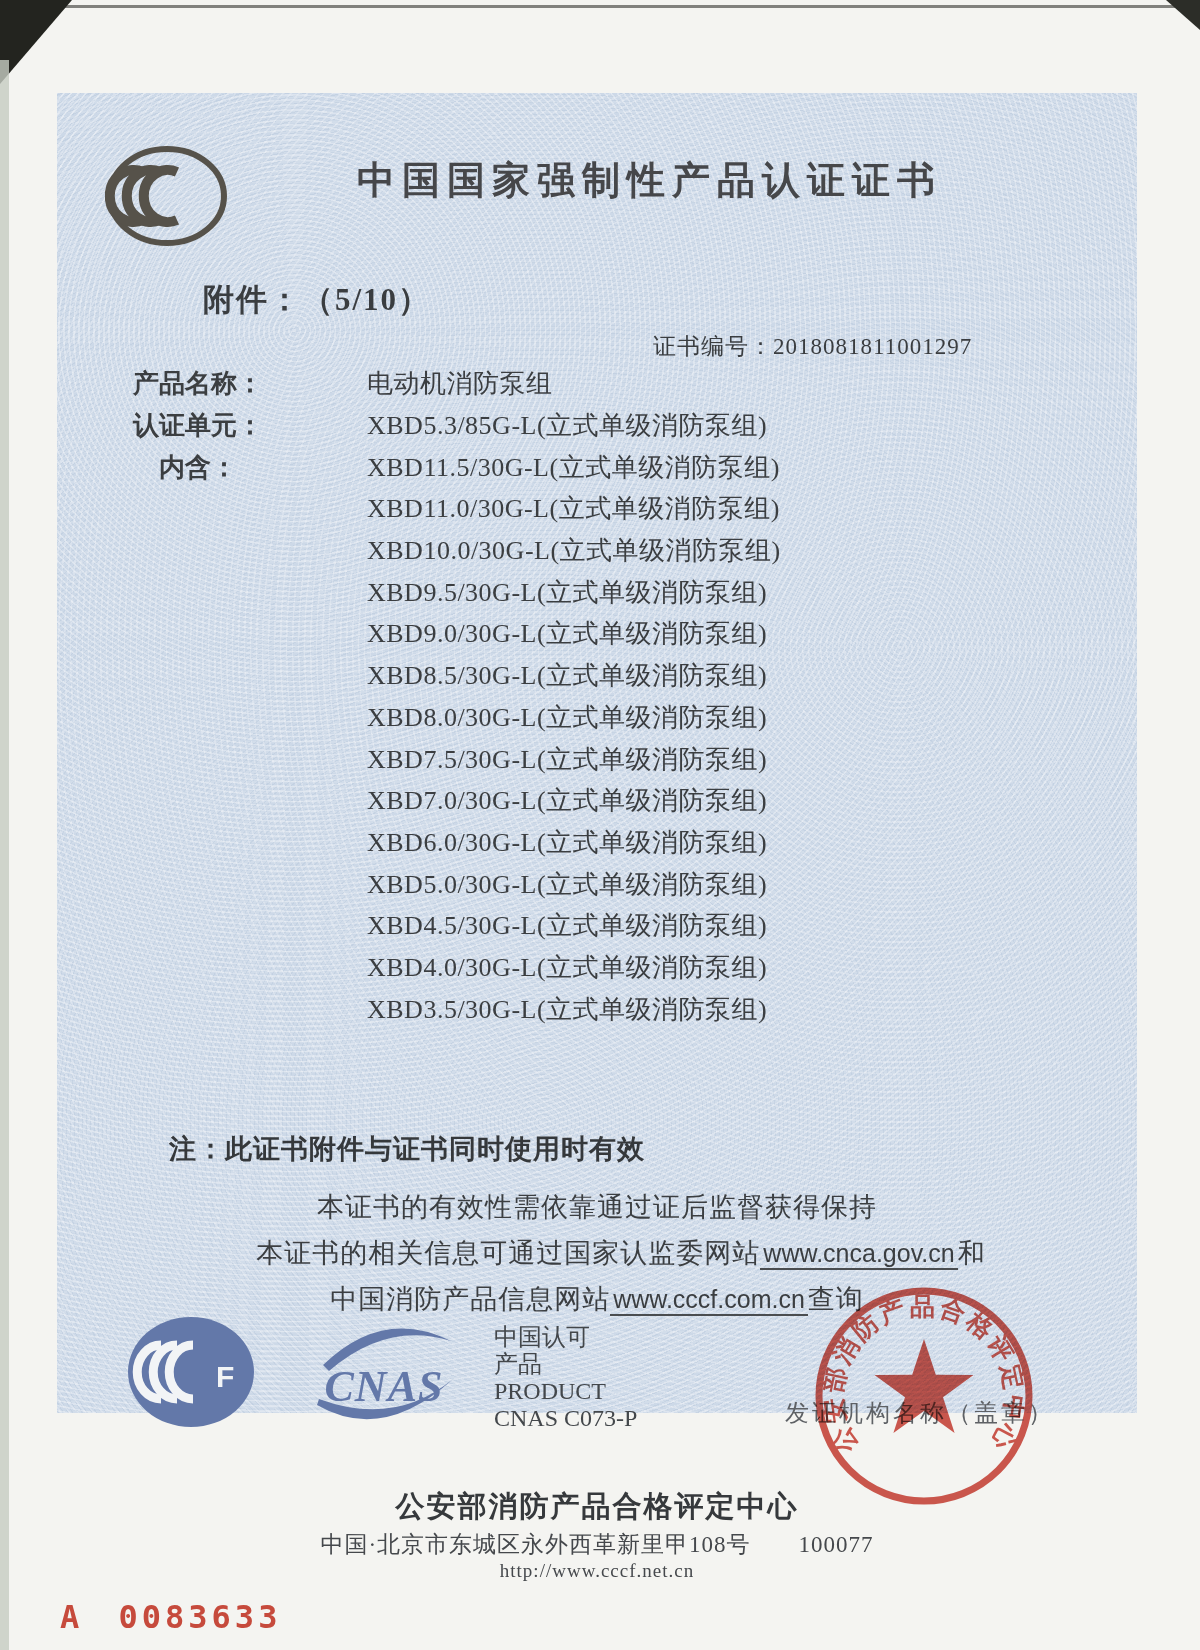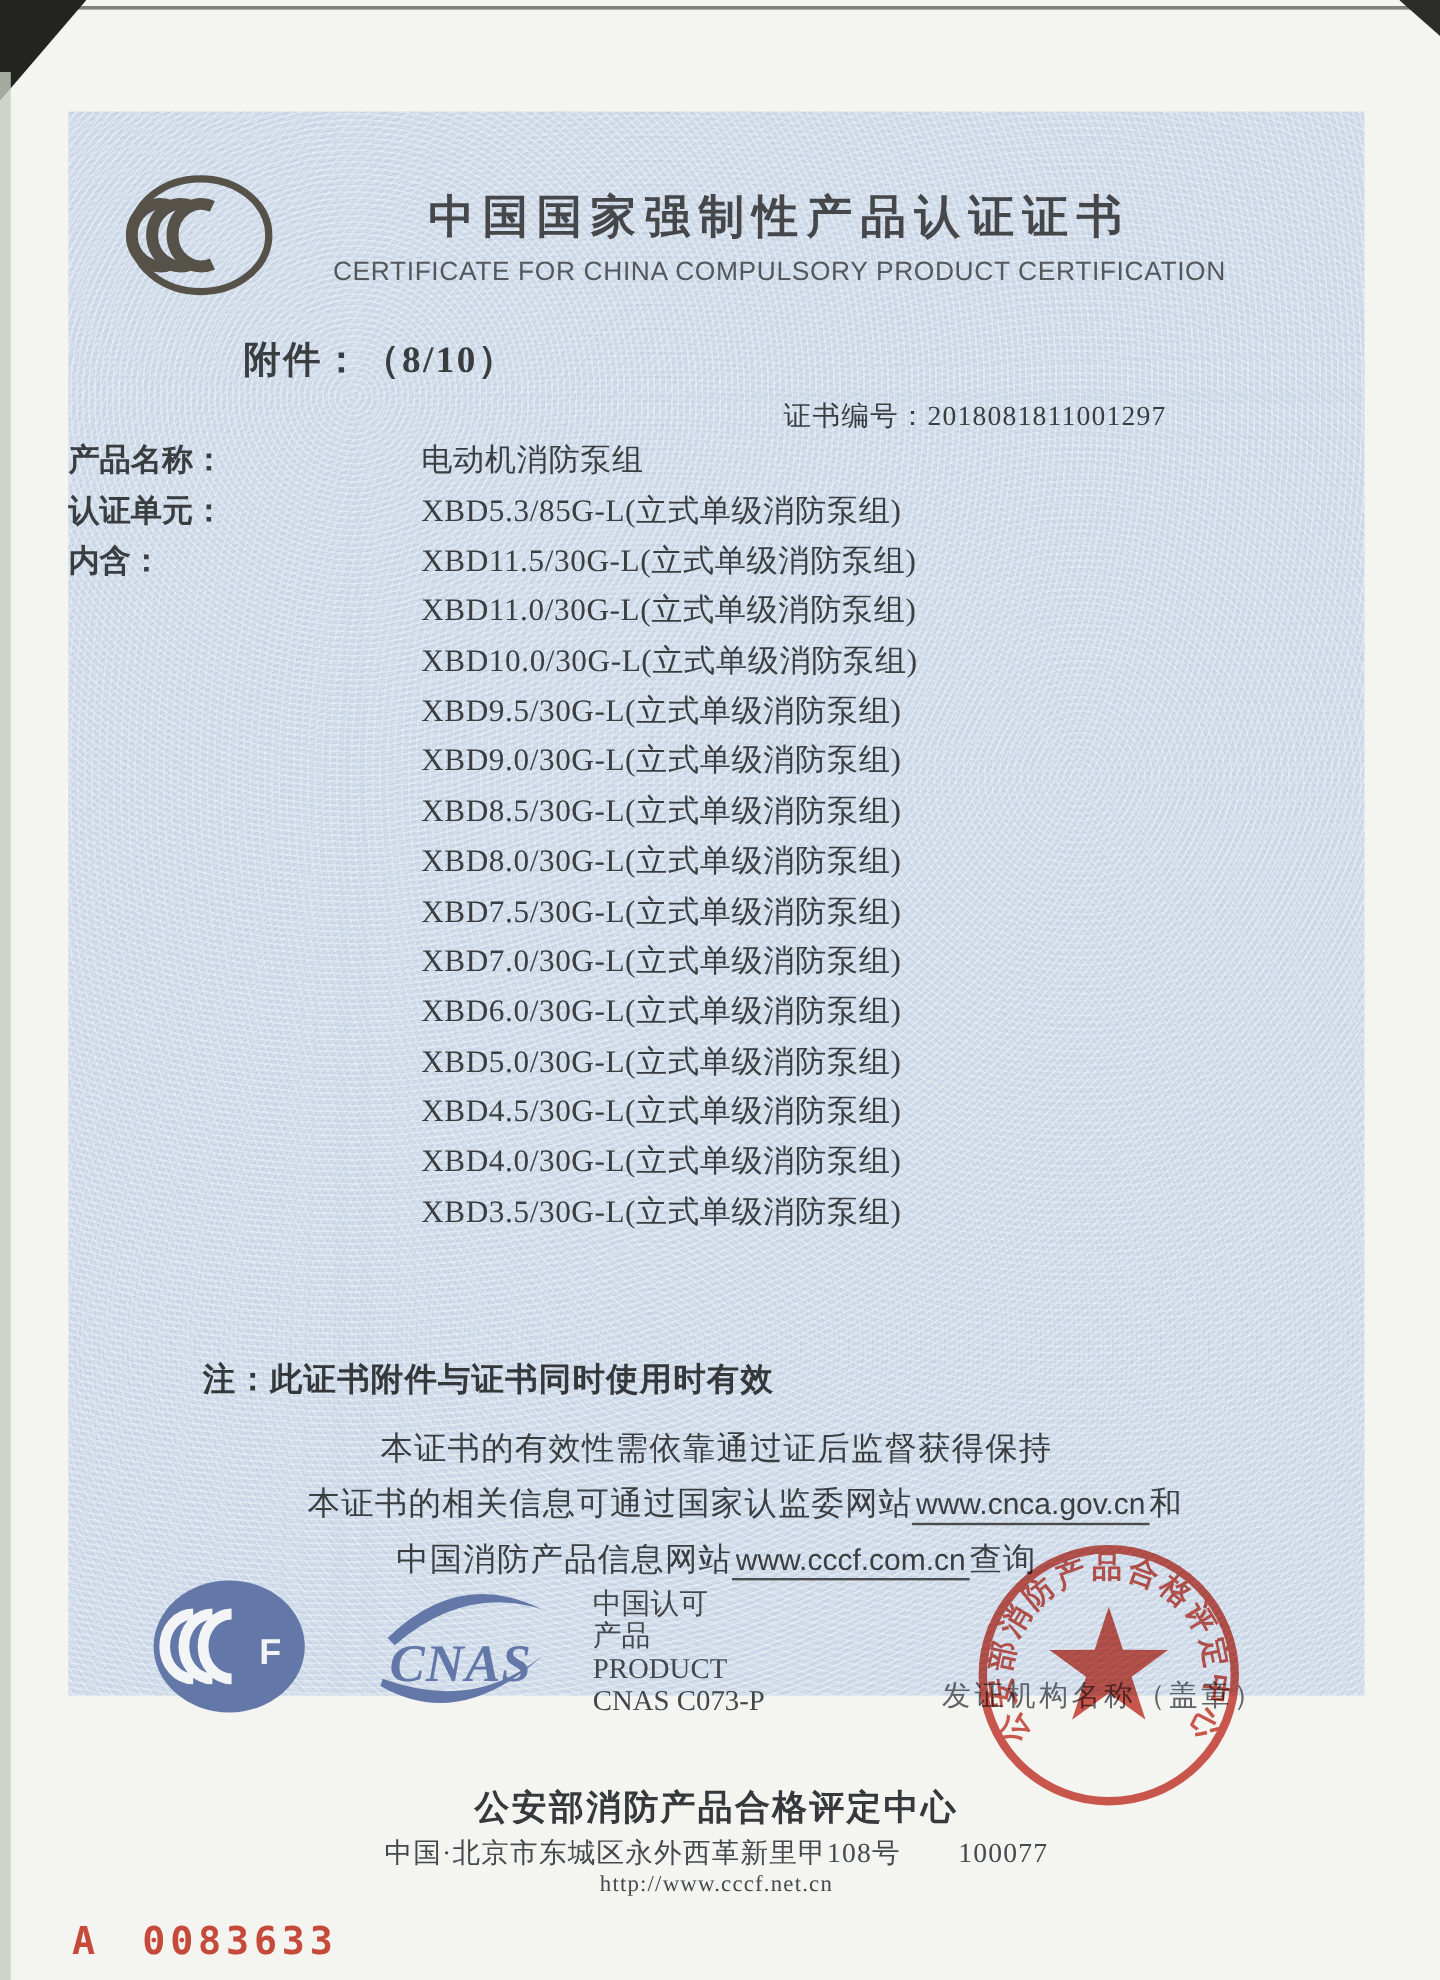--- a/index.html
+++ b/index.html
@@ -31,21 +31,21 @@
     font-size:38px;font-weight:600;letter-spacing:7px;color:#46474a;
     font-family:"Liberation Sans","DejaVu Sans",sans-serif;}
   .hdr-sub{left:105px;right:0;top:120px;text-align:center;
     font-size:22px;color:#54585c;letter-spacing:.5px;
     font-family:"Liberation Sans","DejaVu Sans",sans-serif;}
   .attachment{left:146px;top:186px;font-size:31px;font-weight:bold;color:#3a3d40;letter-spacing:2px;}
   .certno{left:596px;top:238px;font-size:23px;color:#3a3d40;letter-spacing:1px;}
 
   .fields{left:0;top:270px;right:0;}
   .frow{height:41.7px;display:flex;align-items:center;font-size:26px;color:#3b3e41;}
-  .frow .lbl{width:250px;text-align:left;font-weight:bold;flex:0 0 250px;}
+  .frow .lbl{width:250px;text-align:center;font-weight:bold;flex:0 0 250px;padding-left:16px;}
   .frow .val{margin-left:44px;letter-spacing:.5px;}
 
   .note{left:100px;top:1038px;font-size:27px;font-weight:bold;color:#35383b;letter-spacing:1px;margin-left:12px;}
   .stmt{left:0;right:0;text-align:center;font-size:27px;color:#3b3e41;letter-spacing:1px;}
   .stmt.s1{top:1096px;}
   .stmt.s2{top:1142px;margin-left:48px;}
   .stmt.s3{top:1188px;}
   .stmt .url{font-family:"Liberation Sans","DejaVu Sans",sans-serif;font-size:25px;letter-spacing:0;
     border-bottom:2px solid #4a4d50;padding:0 3px 1px 3px;}
 
@@ -74,22 +74,21 @@
 <div class="sheet">
 
   <svg class="abs" style="left:48px;top:52px" width="124" height="102" viewBox="0 0 124 102">
     <ellipse cx="62" cy="51" rx="57" ry="47" fill="none" stroke="#56524a" stroke-width="6"></ellipse>
     <path d="M 38 27 A 24 26 0 1 0 38 75" fill="none" stroke="#56524a" stroke-width="10"></path>
     <path d="M 55 27 A 24 26 0 1 0 55 75" fill="none" stroke="#56524a" stroke-width="10"></path>
     <path d="M 72 27 A 24 26 0 1 0 72 75" fill="none" stroke="#56524a" stroke-width="10"></path>
   </svg>
 
   <div class="abs hdr-title">中国国家强制性产品认证证书</div>
-  <div class="abs hdr-sub">CERTIFICATE FOR CHINA COMPULSORY PRODUCT CERTIFICATION</div>
-  <div class="abs attachment">附件：（8/10）</div>
+  <div class="abs attachment">附件：（5/10）</div>
   <div class="abs certno">证书编号：2018081811001297</div>
 
   <div class="abs fields">
     <div class="frow">
       <span class="lbl">产品名称：</span>
       <span class="val">电动机消防泵组</span>
     </div>
     <div class="frow">
       <span class="lbl">认证单元：</span>
       <span class="val">XBD5.3/85G-L(立式单级消防泵组)</span>

